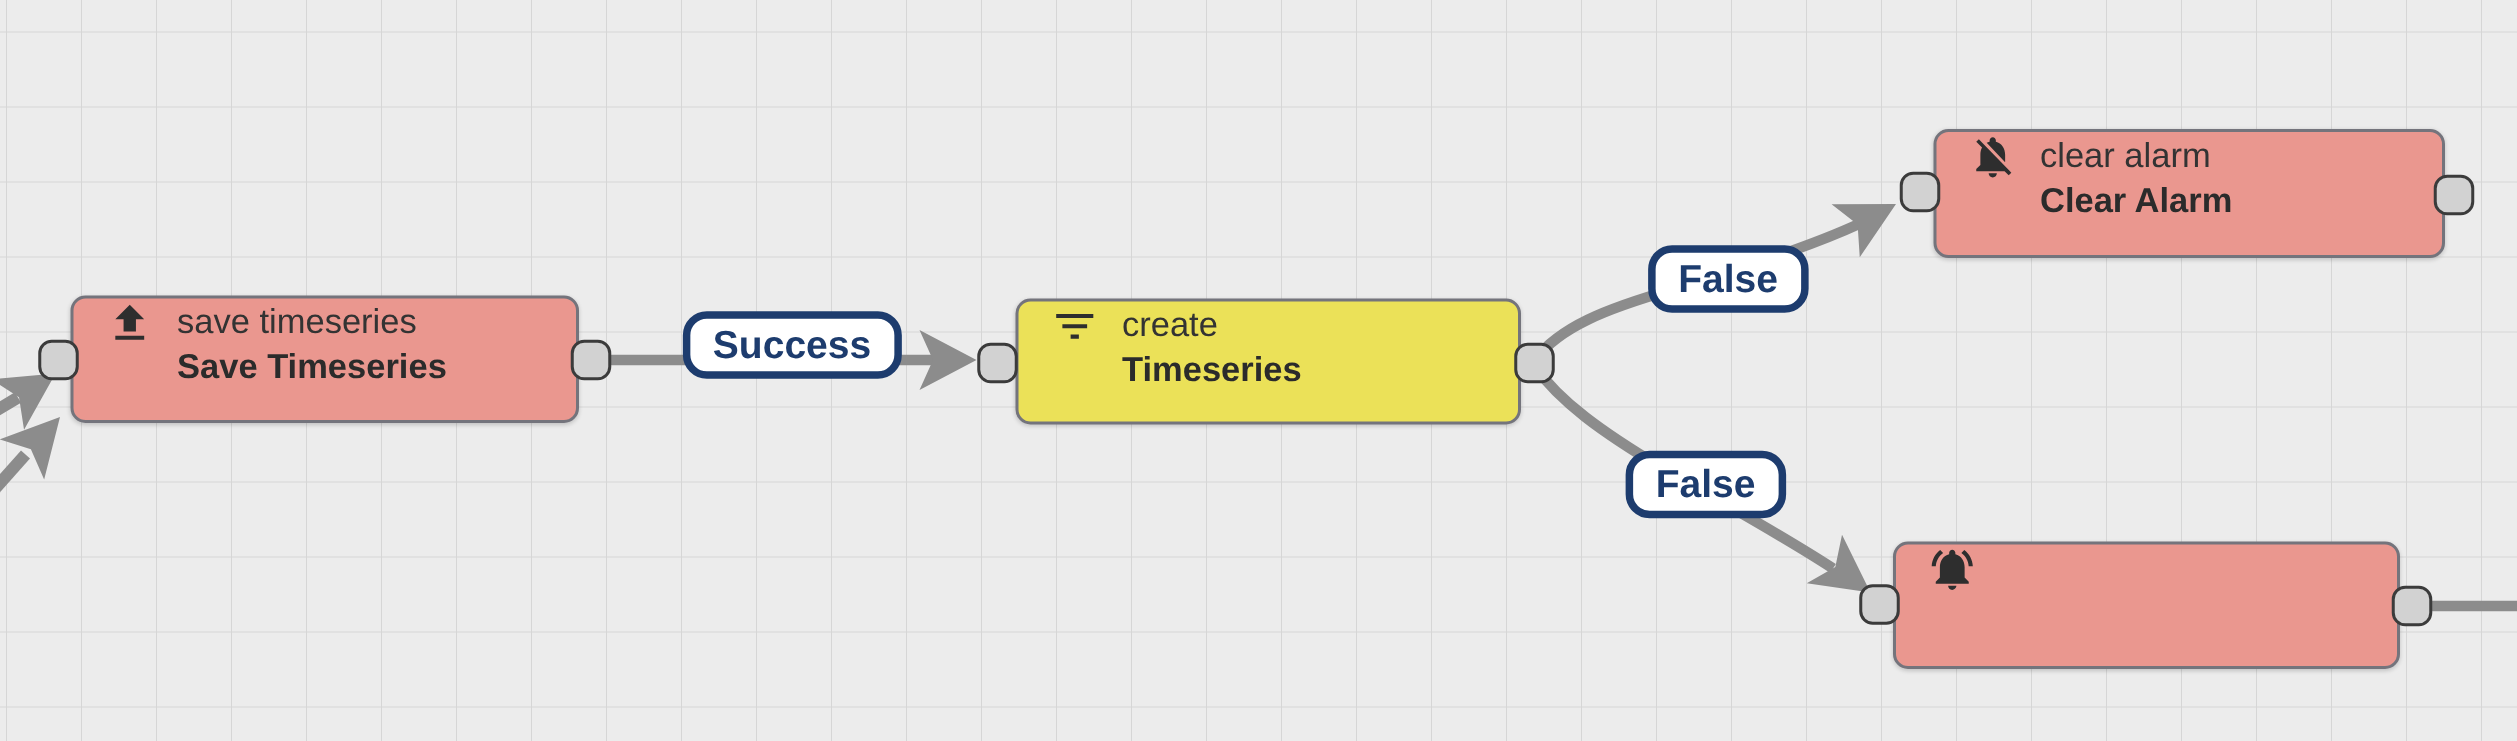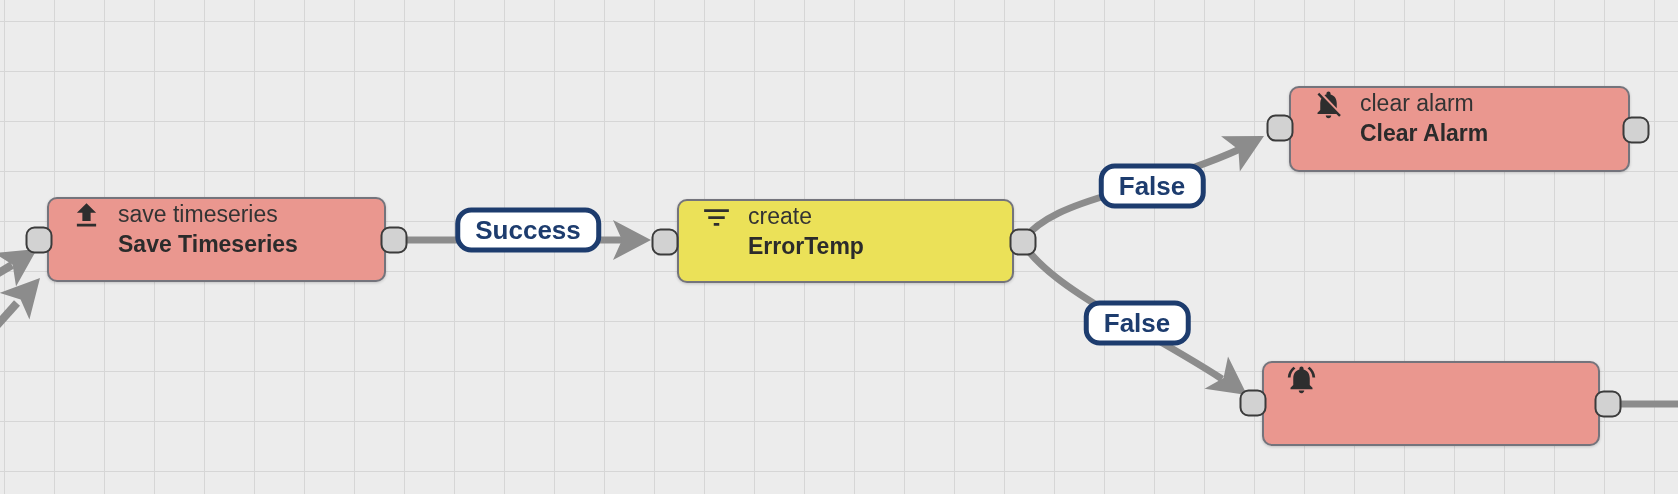--- a/index.html
+++ b/index.html
@@ -84,21 +84,21 @@
 </div>
 
 <div class="node filter" style="left:677px;top:199px;width:337px;height:84px">
   <span class="nicon">
     <svg viewBox="0 0 24 24">
         <path d="M10 18h4v-2h-4v2zM3 6v2h18V6H3zm3 7h12v-2H6v2z"></path>
       </svg>
   </span>
   <div class="ntext">
     <div class="ntype">create</div>
-    <div class="nname">ErrorTemp</div>
+    <div class="nname">Timeseries</div>
   </div>
 </div>
 
 <div class="node action" style="left:1289px;top:86px;width:341px;height:86px">
   <span class="nicon">
     <svg viewBox="0 0 24 24">
         <path d="M20 18.69L7.84 6.14 5.27 3.49 4 4.76l2.8 2.8v.01c-.52.99-.8 2.16-.8 3.42v5l-2 2v1h13.73l2 2L21 19.72l-1-1.03zM12 22c1.11 0 2-.89 2-2h-4c0 1.11.89 2 2 2zm6-7.32V11c0-3.08-1.64-5.64-4.5-6.32V4c0-.83-.67-1.5-1.5-1.5s-1.5.67-1.5 1.5v.68c-.15.03-.29.08-.42.12-.1.03-.2.07-.3.11h-.01c-.01 0-.01 0-.02.01-.23.09-.46.2-.68.31 0 0-.01 0-.01.01L18 14.68z"></path>
       </svg>
   </span>
   <div class="ntext">

